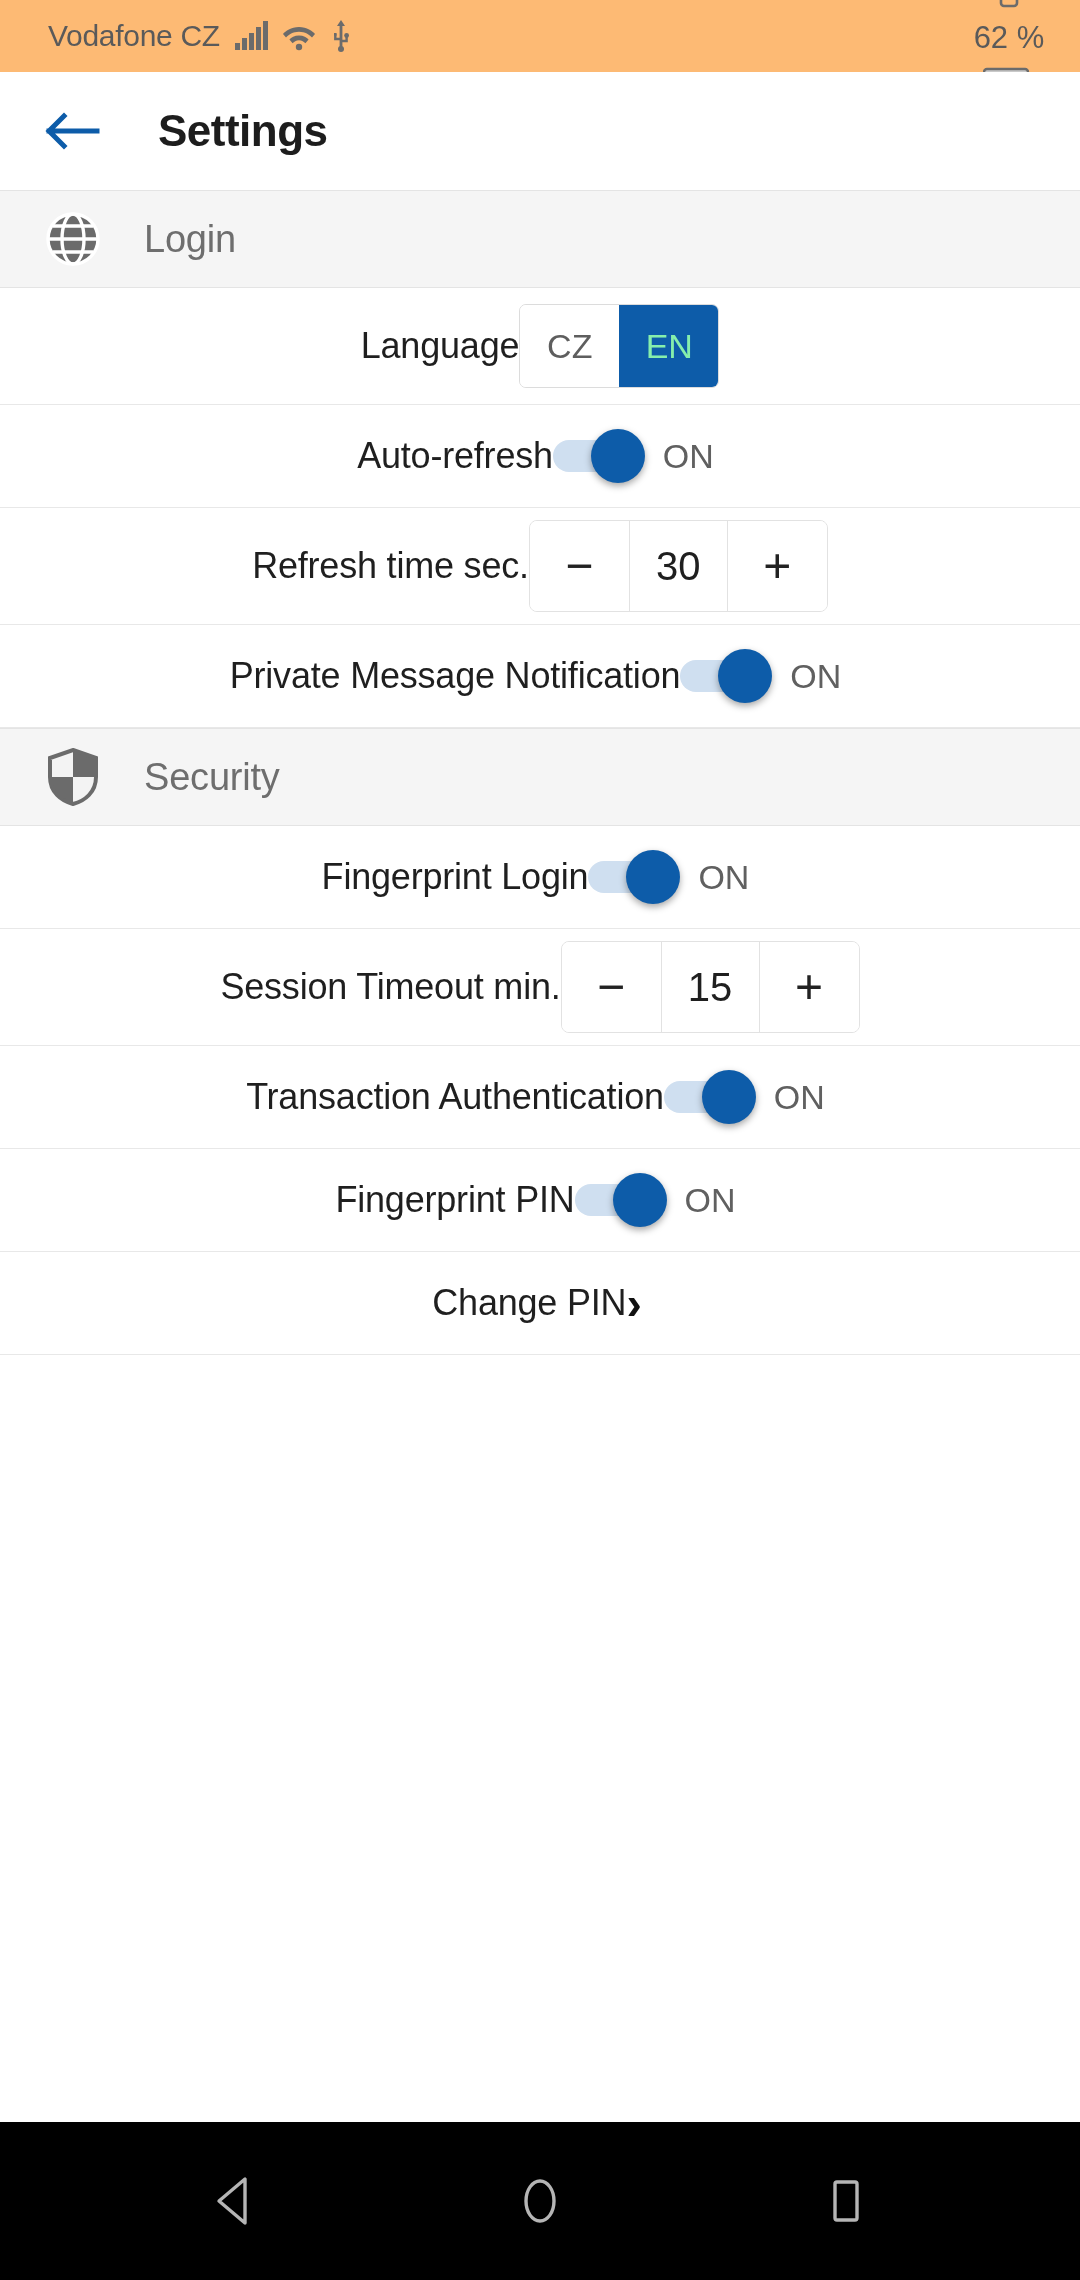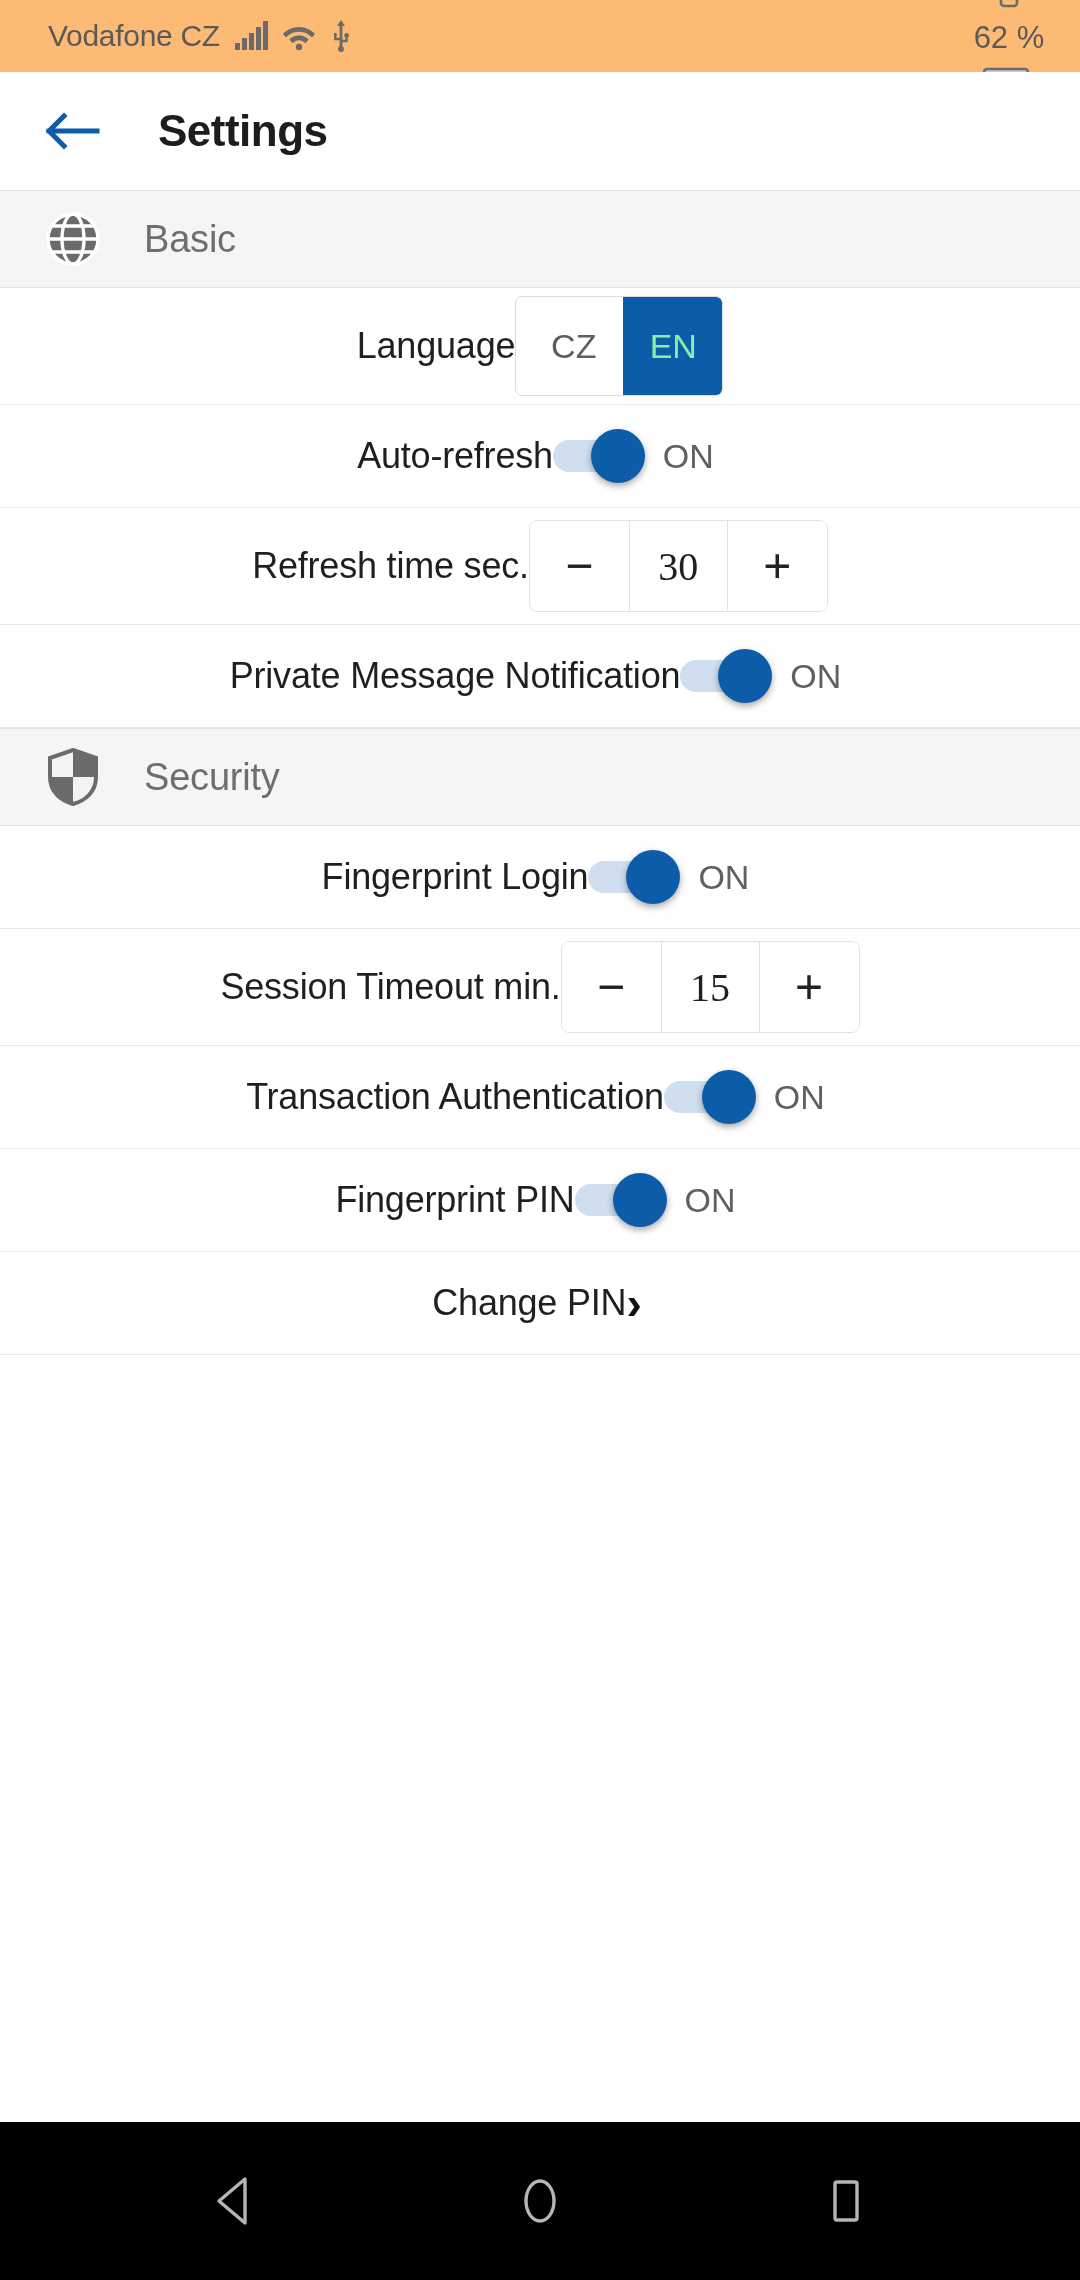--- a/index.html
+++ b/index.html
@@ -139,23 +139,22 @@
     align-items: center;
     flex: 0 0 auto;
   }
 
   
   .segmented {
     display: flex;
     border: 1px solid #dcdcdc;
     border-radius: 7px;
     overflow: hidden;
-    height: 100px;
-    background: #ffffff;
-    padding-left: 8px;
+    height: 84px;
+    background: #ffffff;
   }
   .seg {
     width: 99px;
     display: flex;
     align-items: center;
     justify-content: center;
     font-size: 34px;
     color: #5e5e5e;
     cursor: pointer;
     background: #ffffff;
@@ -227,21 +226,20 @@
   .step-value {
     width: 99px;
     display: flex;
     align-items: center;
     justify-content: center;
     font-size: 40px;
     color: #1f1f1f;
     border-left: 1px solid #e2e2e2;
     border-right: 1px solid #e2e2e2;
     background: #ffffff;
-    font-family: Liberation Serif, serif;
   }
 
   
   .chevron {
     font-size: 46px;
     color: #111111;
     font-weight: bold;
     line-height: 1;
     cursor: pointer;
     padding-right: 6px;
@@ -337,21 +335,21 @@
       <span class="section-icon">
         <svg width="56" height="56" viewBox="0 0 56 56">
           <circle cx="28" cy="28" r="25" fill="#6b6b6b"></circle>
           <circle cx="28" cy="28" r="25" stroke="#ffffff" stroke-width="3.4" fill="none"></circle>
           <ellipse cx="28" cy="28" rx="11" ry="25" stroke="#ffffff" stroke-width="3.4" fill="none"></ellipse>
           <line x1="3" y1="28" x2="53" y2="28" stroke="#ffffff" stroke-width="3.4"></line>
           <line x1="8" y1="15" x2="48" y2="15" stroke="#ffffff" stroke-width="3.4"></line>
           <line x1="8" y1="41" x2="48" y2="41" stroke="#ffffff" stroke-width="3.4"></line>
         </svg>
       </span>
-      <span class="section-title">Basic</span>
+      <span class="section-title">Login</span>
     </div>
 
     <div class="row tall">
       <span class="row-label">Language</span>
       <div class="row-control">
         <div class="segmented">
           <div class="seg">CZ</div>
           <div class="seg active">EN</div>
         </div>
       </div>

